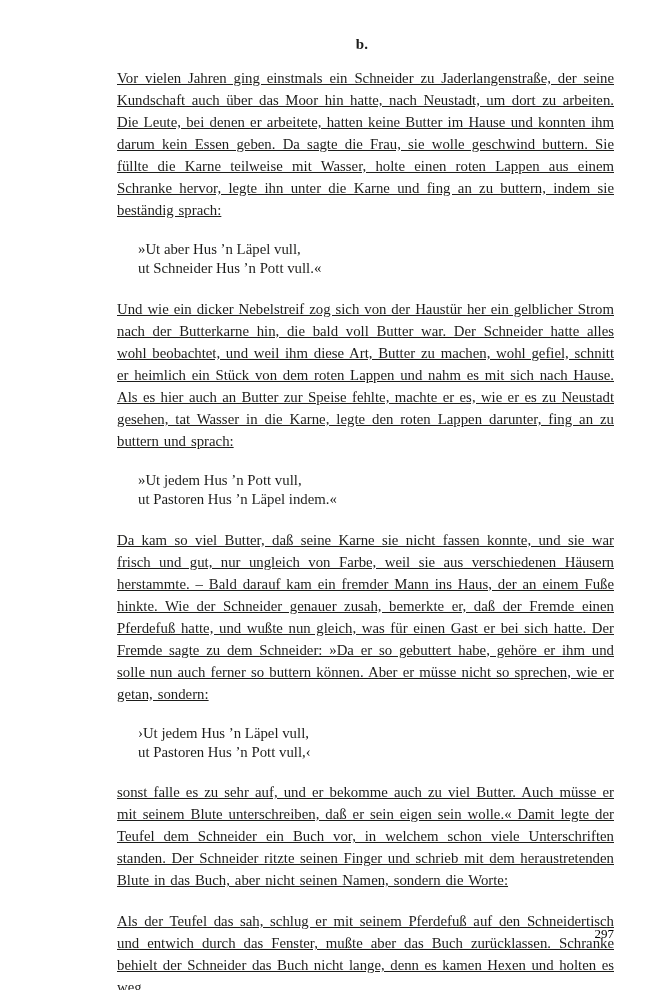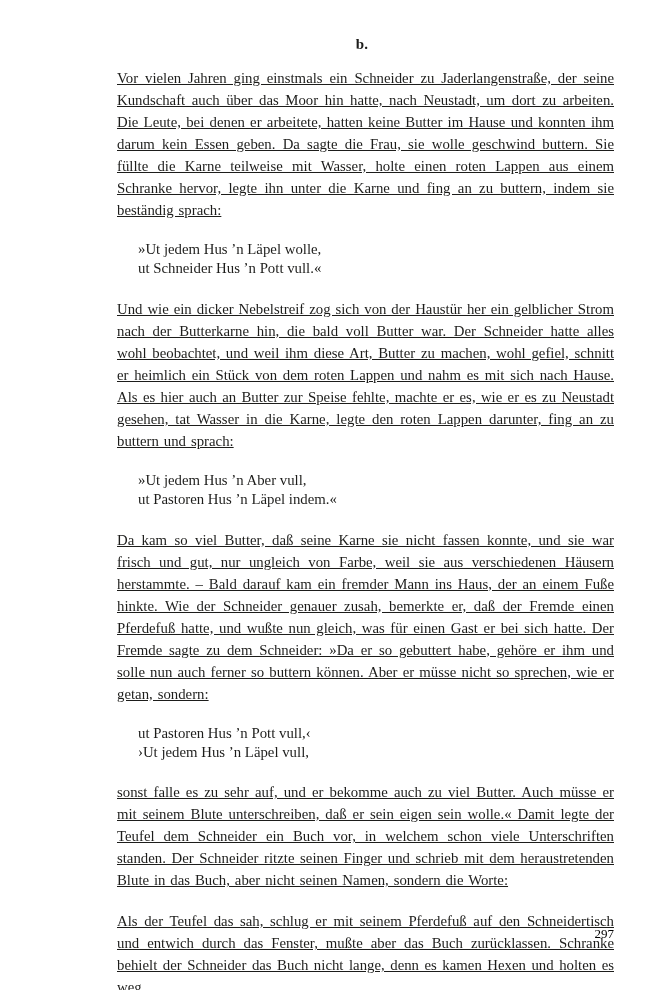--- a/index.html
+++ b/index.html
@@ -55,36 +55,36 @@
 </head>
 <body>
 
 <div class="page">
 
   <h1 class="heading">b.</h1>
 
   <p class="para">Vor vielen Jahren ging einstmals ein Schneider zu Jaderlangenstraße, der seine Kundschaft auch über das Moor hin hatte, nach Neustadt, um dort zu arbeiten. Die Leute, bei denen er arbeitete, hatten keine Butter im Hause und konnten ihm darum kein Essen geben. Da sagte die Frau, sie wolle geschwind buttern. Sie füllte die Karne teilweise mit Wasser, holte einen roten Lappen aus einem Schranke hervor, legte ihn unter die Karne und fing an zu buttern, indem sie beständig sprach:</p>
 
   <div class="verse">
-    <div>»Ut jedem Hus ’n Läpel wolle,</div>
+    <div>»Ut aber Hus ’n Läpel vull,</div>
     <div>ut Schneider Hus ’n Pott vull.«</div>
   </div>
 
   <p class="para">Und wie ein dicker Nebelstreif zog sich von der Haustür her ein gelblicher Strom nach der Butterkarne hin, die bald voll Butter war. Der Schneider hatte alles wohl beobachtet, und weil ihm diese Art, Butter zu machen, wohl gefiel, schnitt er heimlich ein Stück von dem roten Lappen und nahm es mit sich nach Hause. Als es hier auch an Butter zur Speise fehlte, machte er es, wie er es zu Neustadt gesehen, tat Wasser in die Karne, legte den roten Lappen darunter, fing an zu buttern und sprach:</p>
 
   <div class="verse">
-    <div>»Ut jedem Hus ’n Aber vull,</div>
+    <div>»Ut jedem Hus ’n Pott vull,</div>
     <div>ut Pastoren Hus ’n Läpel indem.«</div>
   </div>
 
   <p class="para">Da kam so viel Butter, daß seine Karne sie nicht fassen konnte, und sie war frisch und gut, nur ungleich von Farbe, weil sie aus verschiedenen Häusern herstammte. – Bald darauf kam ein fremder Mann ins Haus, der an einem Fuße hinkte. Wie der Schneider genauer zusah, bemerkte er, daß der Fremde einen Pferdefuß hatte, und wußte nun gleich, was für einen Gast er bei sich hatte. Der Fremde sagte zu dem Schneider: »Da er so gebuttert habe, gehöre er ihm und solle nun auch ferner so buttern können. Aber er müsse nicht so sprechen, wie er getan, sondern:</p>
 
   <div class="verse">
+    <div>›Ut jedem Hus ’n Läpel vull,</div>
     <div>ut Pastoren Hus ’n Pott vull,‹</div>
-    <div>›Ut jedem Hus ’n Läpel vull,</div>
   </div>
 
   <p class="para">sonst falle es zu sehr auf, und er bekomme auch zu viel Butter. Auch müsse er mit seinem Blute unterschreiben, daß er sein eigen sein wolle.« Damit legte der Teufel dem Schneider ein Buch vor, in welchem schon viele Unterschriften standen. Der Schneider ritzte seinen Finger und schrieb mit dem heraustretenden Blute in das Buch, aber nicht seinen Namen, sondern die Worte:</p>
 
 
   <p class="para">Als der Teufel das sah, schlug er mit seinem Pferdefuß auf den Schneidertisch und entwich durch das Fenster, mußte aber das Buch zurücklassen. Schranke behielt der Schneider das Buch nicht lange, denn es kamen Hexen und holten es weg.</p>
 
 </div>
 
 <div class="folio">297</div>

